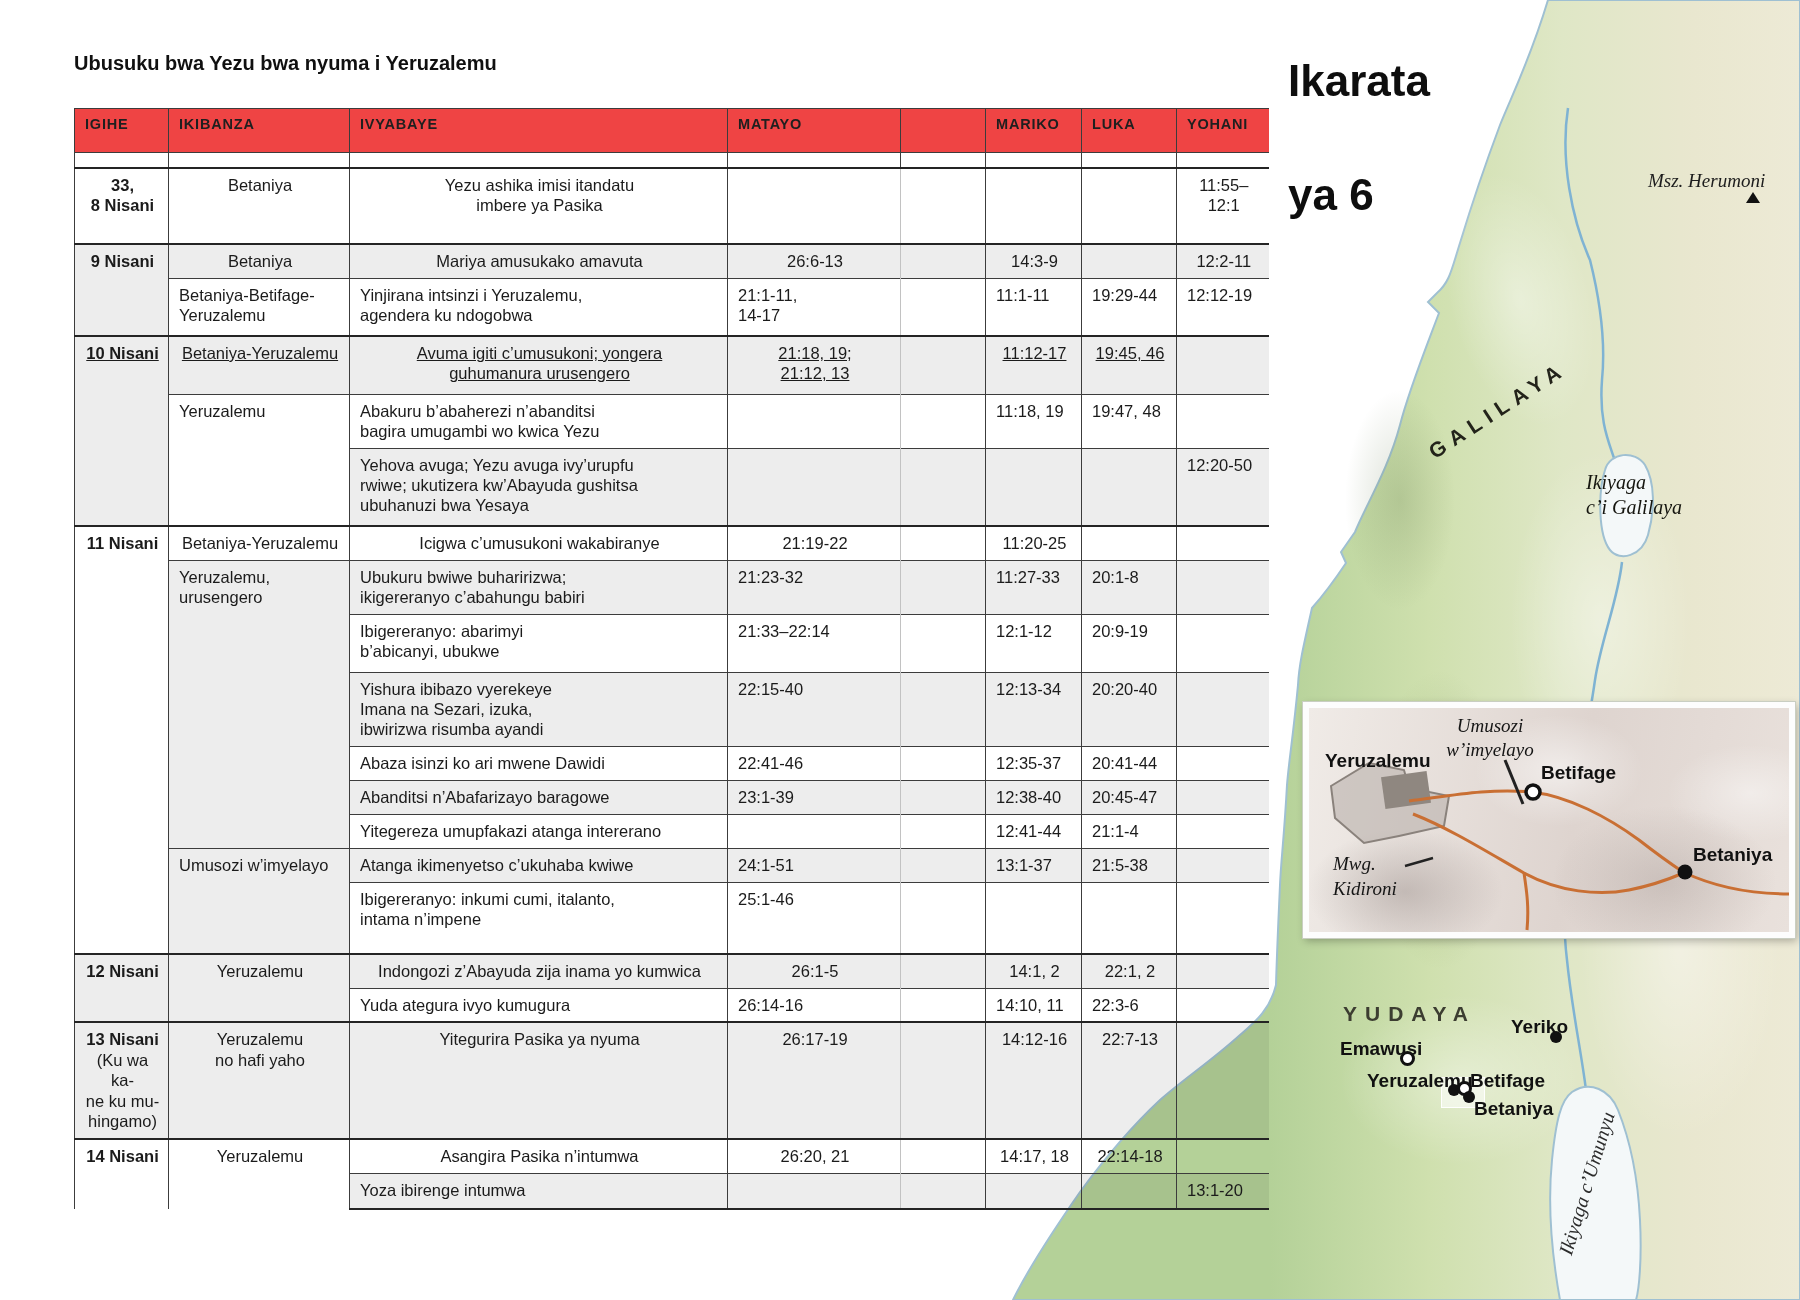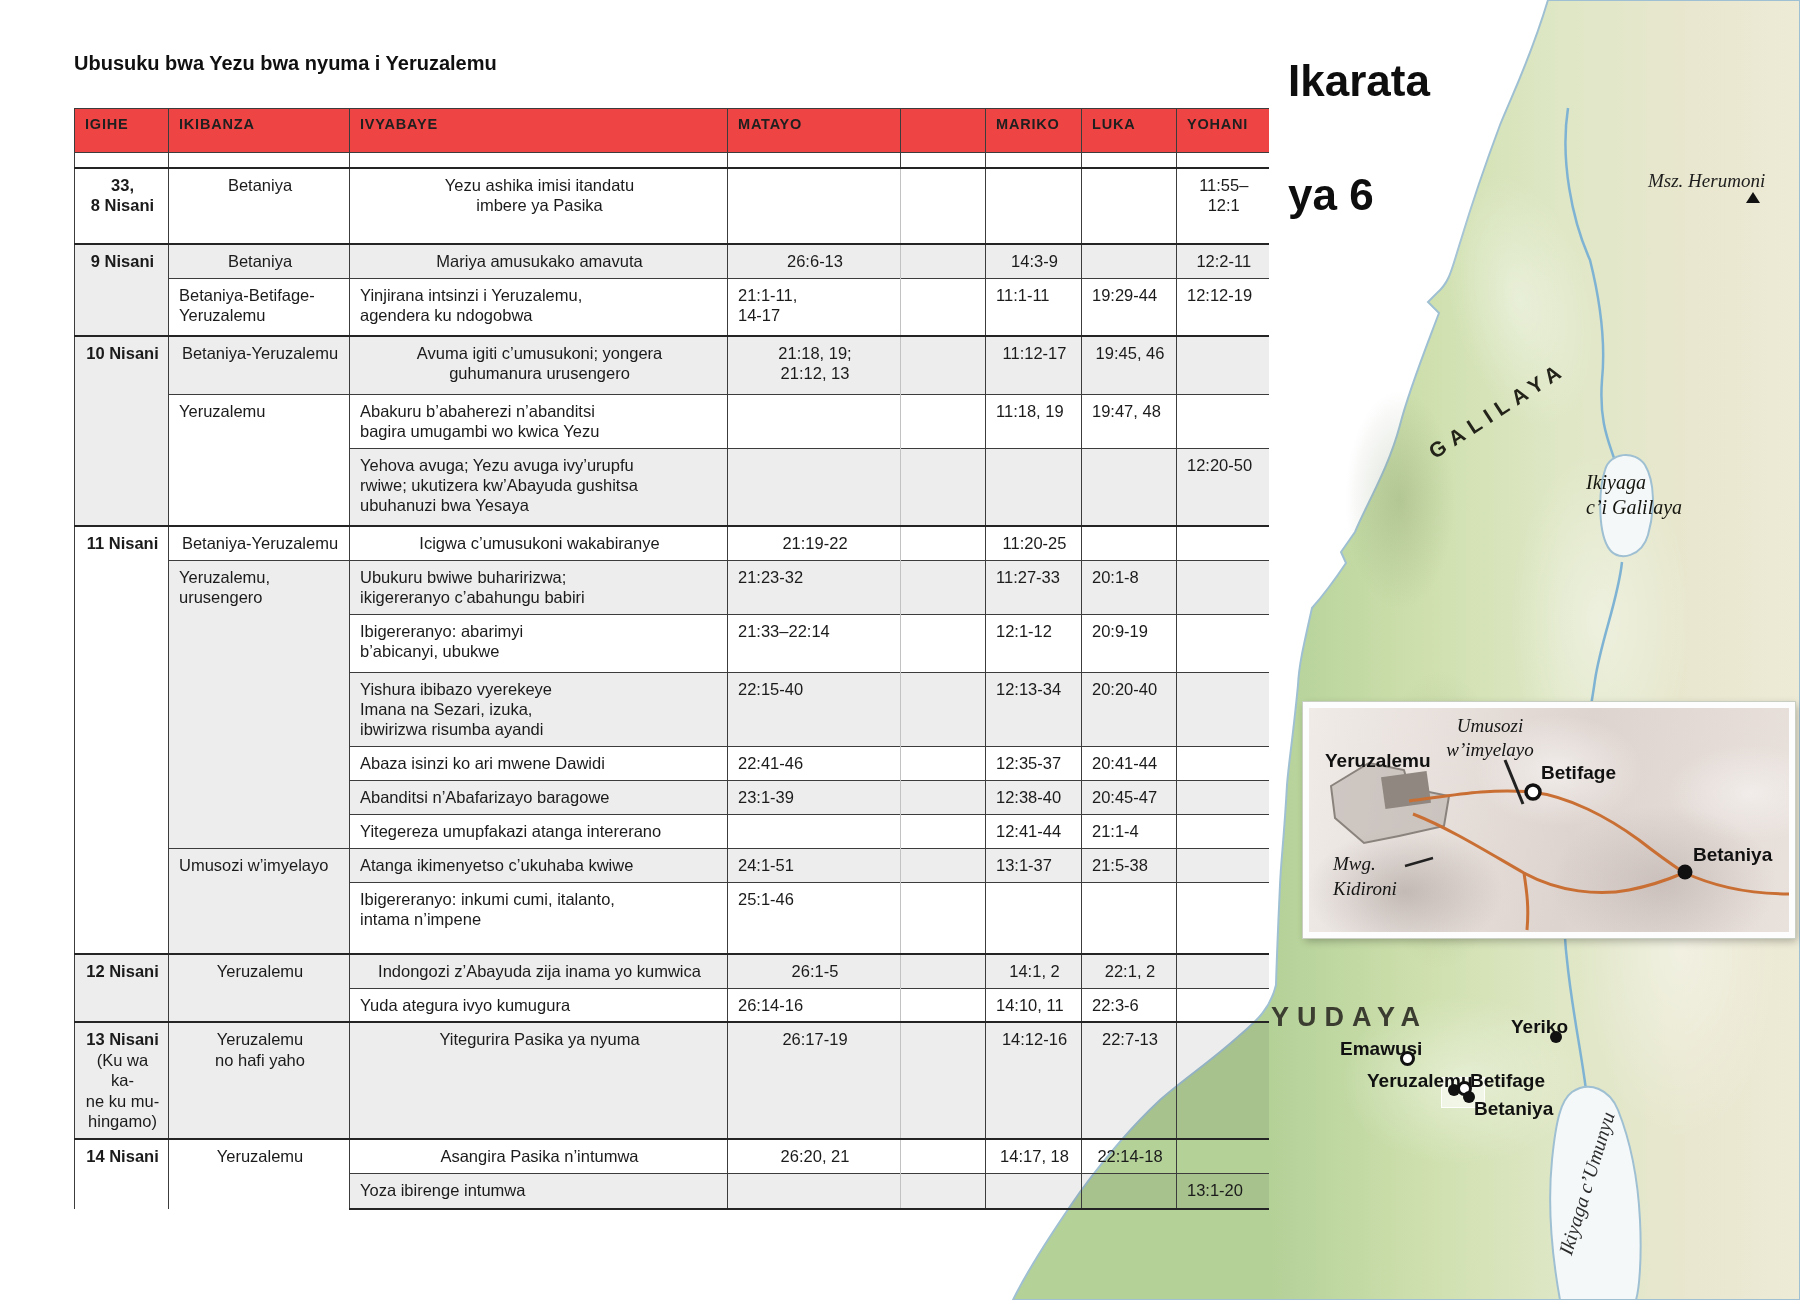--- a/index.html
+++ b/index.html
@@ -13,21 +13,21 @@
   .dot{position:absolute;width:12px;height:12px;border-radius:50%;background:#111;}
   .circle{position:absolute;width:9px;height:9px;border-radius:50%;background:#fff;border:3px solid #111;}
   #map-title{position:absolute;left:1288px;top:52px;font-size:44px;font-weight:bold;
              line-height:1.3;color:#0e0e0e;z-index:2;}
   #label-herumoni{left:1648px;top:170px;font-size:19px;color:#1d1d1d;}
   #peak-herumoni{position:absolute;left:1746px;top:192px;width:0;height:0;
       border-left:7px solid transparent;border-right:7px solid transparent;border-bottom:11px solid #111;}
   #label-galilaya{left:1418px;top:398px;width:160px;font-size:21px;font-weight:bold;letter-spacing:7px;
       color:#23231a;transform:rotate(-33deg);}
   #label-seagalilee{left:1586px;top:470px;font-size:20px;color:#15150f;line-height:1.25;}
-  #label-yudaya{left:1271px;top:1002px;font-size:27px;font-weight:bold;letter-spacing:8px;color:#3c3d31;}
+  #label-yudaya{left:1343px;top:1002px;font-size:21px;font-weight:bold;letter-spacing:8px;color:#3c3d31;}
   #label-deadsea{left:1502px;top:1172px;width:170px;text-align:center;font-size:20px;color:#2c2c2c;
       transform:rotate(-73deg);}
   #inset-box-highlight{position:absolute;left:1441px;top:1077px;width:42px;height:29px;
       background:rgba(255,255,255,0.55);border:1px solid rgba(255,255,255,0.95);}
   
   #inset{position:absolute;left:1303px;top:702px;width:480px;height:224px;border:6px solid #fdfdfd;
      box-shadow:0 0 0 1px #c9cec2, 2px 3px 8px rgba(0,0,0,0.28);z-index:3;
      background:
        radial-gradient(140px 90px at 20% 82%, rgba(110,96,92,.30), transparent 70%),
        radial-gradient(120px 80px at 52% 28%, rgba(255,255,255,.55), transparent 70%),
@@ -224,21 +224,21 @@
 Yeruzalemu</td>
           <td>Yinjirana intsinzi i Yeruzalemu,
 agendera ku ndogobwa</td>
           <td>21:1-11,
 14-17</td>
           <td class="spacer"></td>
           <td>11:1-11</td>
           <td>19:29-44</td>
           <td>12:12-19</td>
         </tr>
-        <tr class="shade group" style="height: 58px;">
+        <tr class="shade group" style="height: 58px; text-decoration: underline;">
           <td rowspan="3"><div class="date">10 Nisani</div></td>
           <td>Betaniya-Yeruzalemu</td>
           <td>Avuma igiti c’umusukoni; yongera
 guhumanura urusengero</td>
           <td>21:18, 19;
 21:12, 13</td>
           <td class="spacer"></td>
           <td>11:12-17</td>
           <td>19:45, 46</td>
           <td></td>

